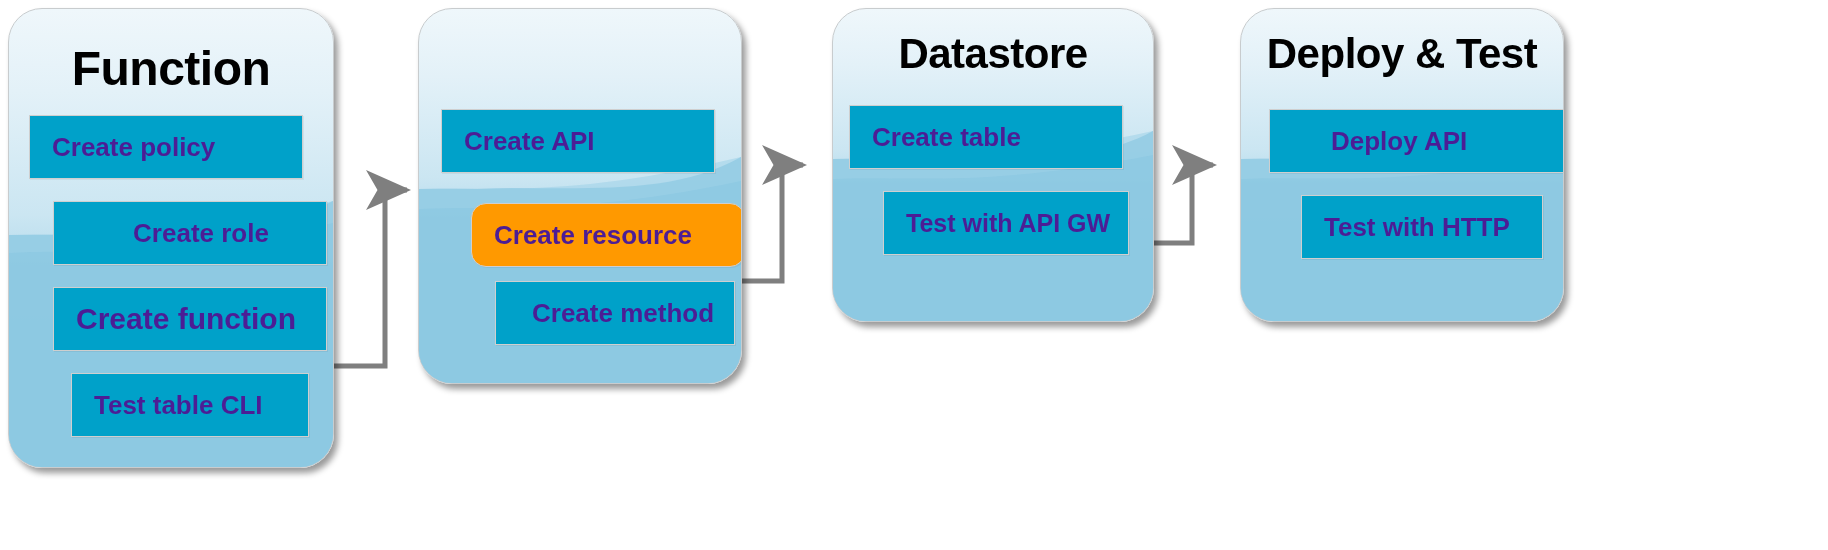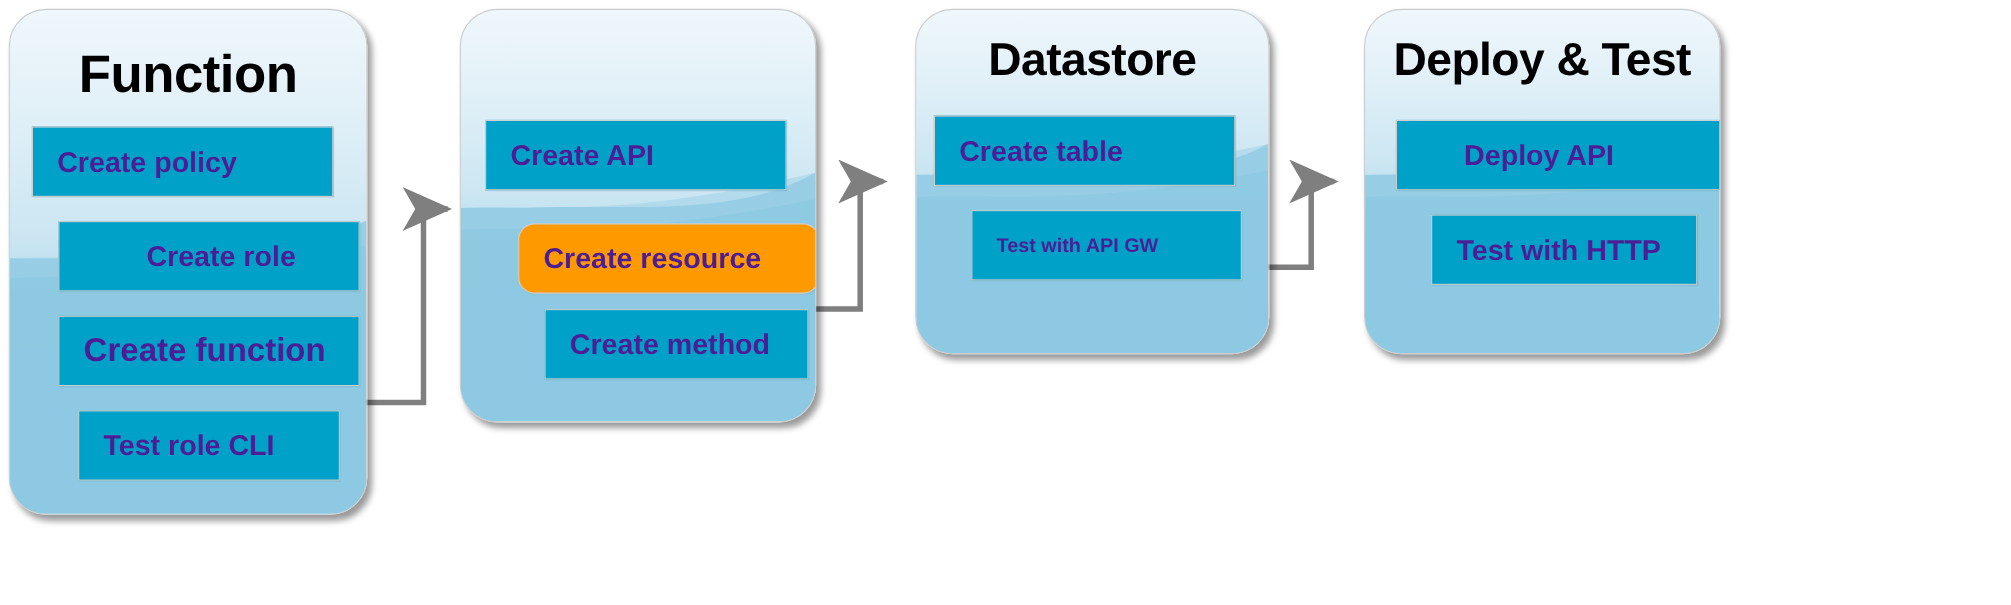--- a/index.html
+++ b/index.html
@@ -56,60 +56,60 @@
 
       <div class="stepbox" style="left:44px;top:192px;width:272px;height:62px;background:#00A1C9;justify-content:center;">
         <span style="margin-left:22px;font-size:26px;">Create role</span>
       </div>
 
       <div class="stepbox" style="left:44px;top:278px;width:272px;height:62px;background:#00A1C9;">
         <span style="margin-left:22px;font-size:30px;text-align:center;">Create function</span>
       </div>
 
       <div class="stepbox" style="left:62px;top:364px;width:236px;height:62px;background:#00A1C9;">
-        <span style="margin-left:22px;font-size:26px;">Test role CLI</span>
+        <span style="margin-left:22px;font-size:26px;">Test table CLI</span>
       </div>
     </div>
   </div>
 
   <div class="panel" style="left:418px;top:8px;width:322px;height:374px;">
     <svg class="wave" width="322" height="374" viewBox="0 0 322 374" preserveAspectRatio="none">
       <path d="M0,180 L0,374 L322,374 L322,148 C248,190 150,176 58,180 Z" fill="#8CC8E2" opacity="0.95"></path>
       <path d="M0,180 C58,176 140,192 322,148 L322,172 C150,208 68,196 0,200 Z" fill="#9ED2E8" opacity="0.55"></path>
     </svg>
     <div class="inner">
 
       <div class="stepbox" style="left:22px;top:100px;width:272px;height:62px;background:#00A1C9;">
         <span style="margin-left:22px;font-size:26px;">Create API</span>
       </div>
 
       <div class="stepbox" style="left:52px;top:194px;width:272px;height:62px;background:#FF9900;border-radius:15px;">
         <span style="margin-left:22px;font-size:26px;">Create resource</span>
       </div>
 
       <div class="stepbox" style="left:76px;top:272px;width:238px;height:62px;background:#00A1C9;">
-        <span style="margin-left:22px;font-size:26px;">Create method</span>
+        <span style="margin-left:36px;font-size:26px;">Create method</span>
       </div>
     </div>
   </div>
 
   <div class="panel" style="left:832px;top:8px;width:320px;height:312px;">
     <svg class="wave" width="320" height="312" viewBox="0 0 320 312" preserveAspectRatio="none">
       <path d="M0,150 L0,312 L320,312 L320,122 C246,162 148,146 56,150 Z" fill="#8CC8E2" opacity="0.95"></path>
       <path d="M0,150 C56,146 138,162 320,122 L320,146 C148,180 66,166 0,170 Z" fill="#9ED2E8" opacity="0.55"></path>
     </svg>
     <div class="inner">
       <div class="ptitle" style="top:21px;font-size:42px;">Datastore</div>
 
       <div class="stepbox" style="left:16px;top:96px;width:272px;height:62px;background:#00A1C9;">
         <span style="margin-left:22px;font-size:26px;">Create table</span>
       </div>
 
       <div class="stepbox" style="left:50px;top:182px;width:244px;height:62px;background:#00A1C9;">
-        <span style="margin-left:22px;font-size:18px;">Test with API GW</span>
+        <span style="margin-left:22px;font-size:25px;">Test with API GW</span>
       </div>
     </div>
   </div>
 
   <div class="panel" style="left:1240px;top:8px;width:322px;height:312px;">
     <svg class="wave" width="322" height="312" viewBox="0 0 322 312" preserveAspectRatio="none">
       <path d="M0,150 L0,312 L322,312 L322,122 C248,162 148,146 56,150 Z" fill="#8CC8E2" opacity="0.95"></path>
       <path d="M0,150 C56,146 138,162 322,122 L322,146 C148,180 66,166 0,170 Z" fill="#9ED2E8" opacity="0.55"></path>
     </svg>
     <div class="inner">

